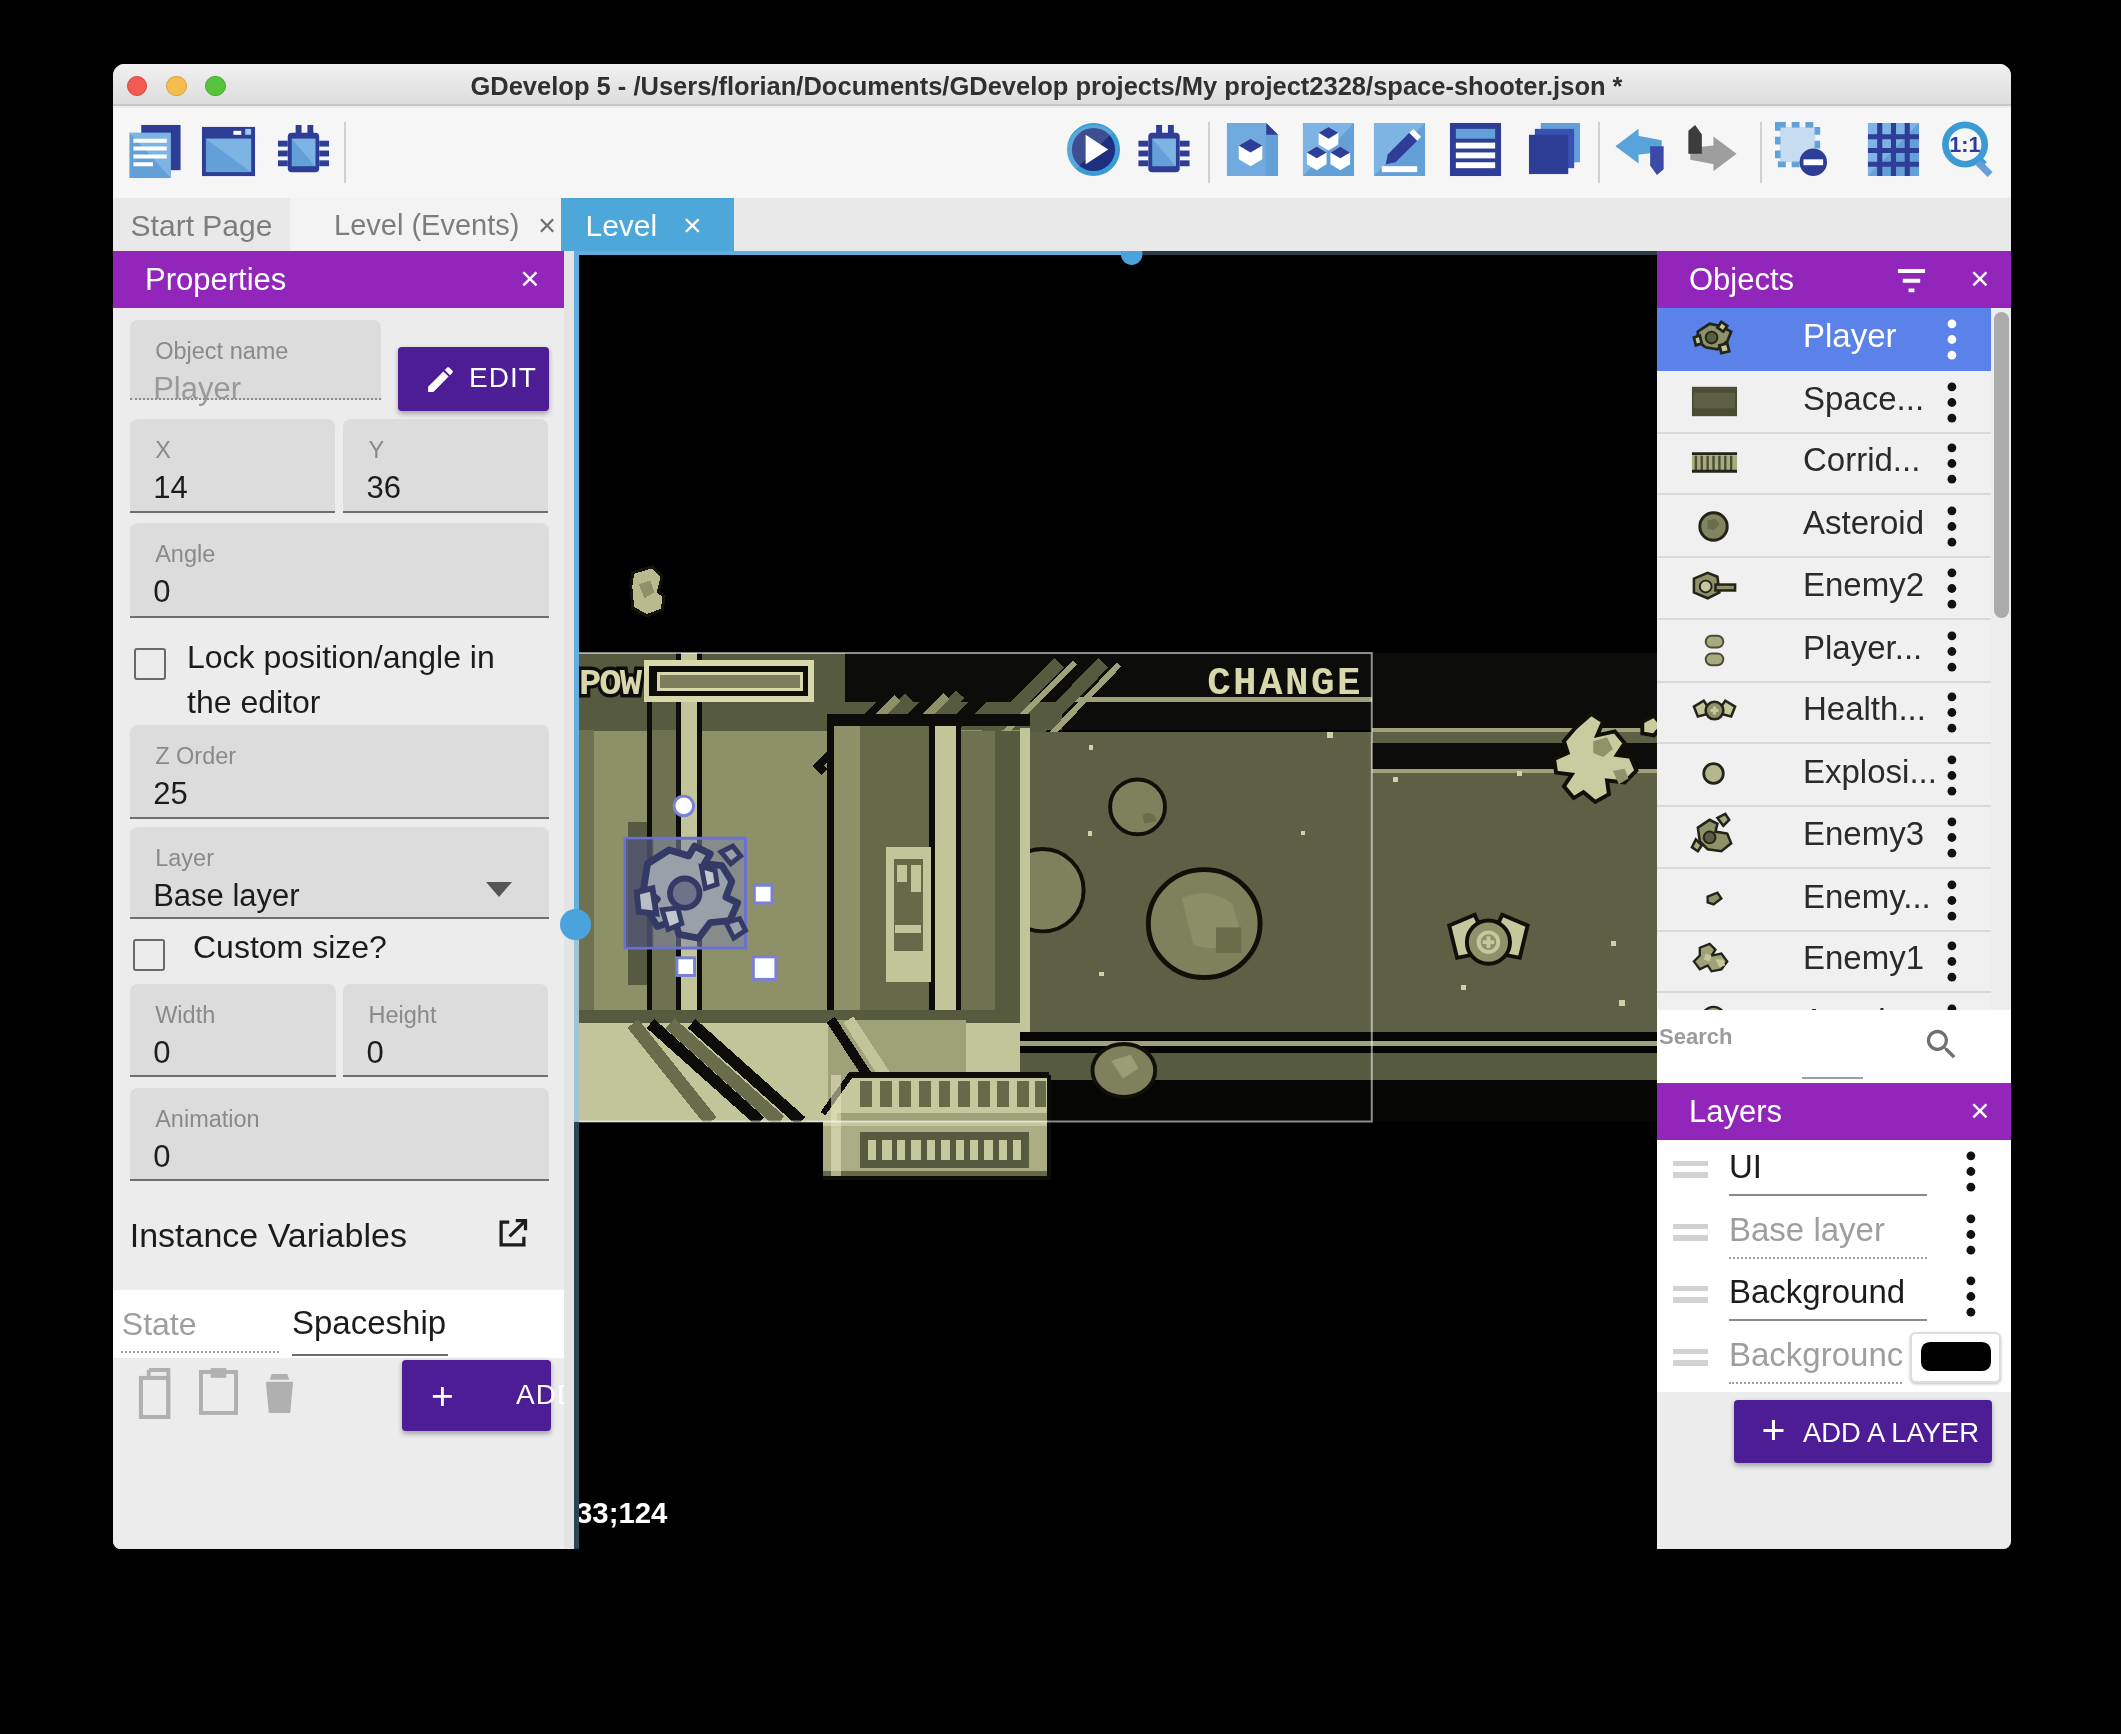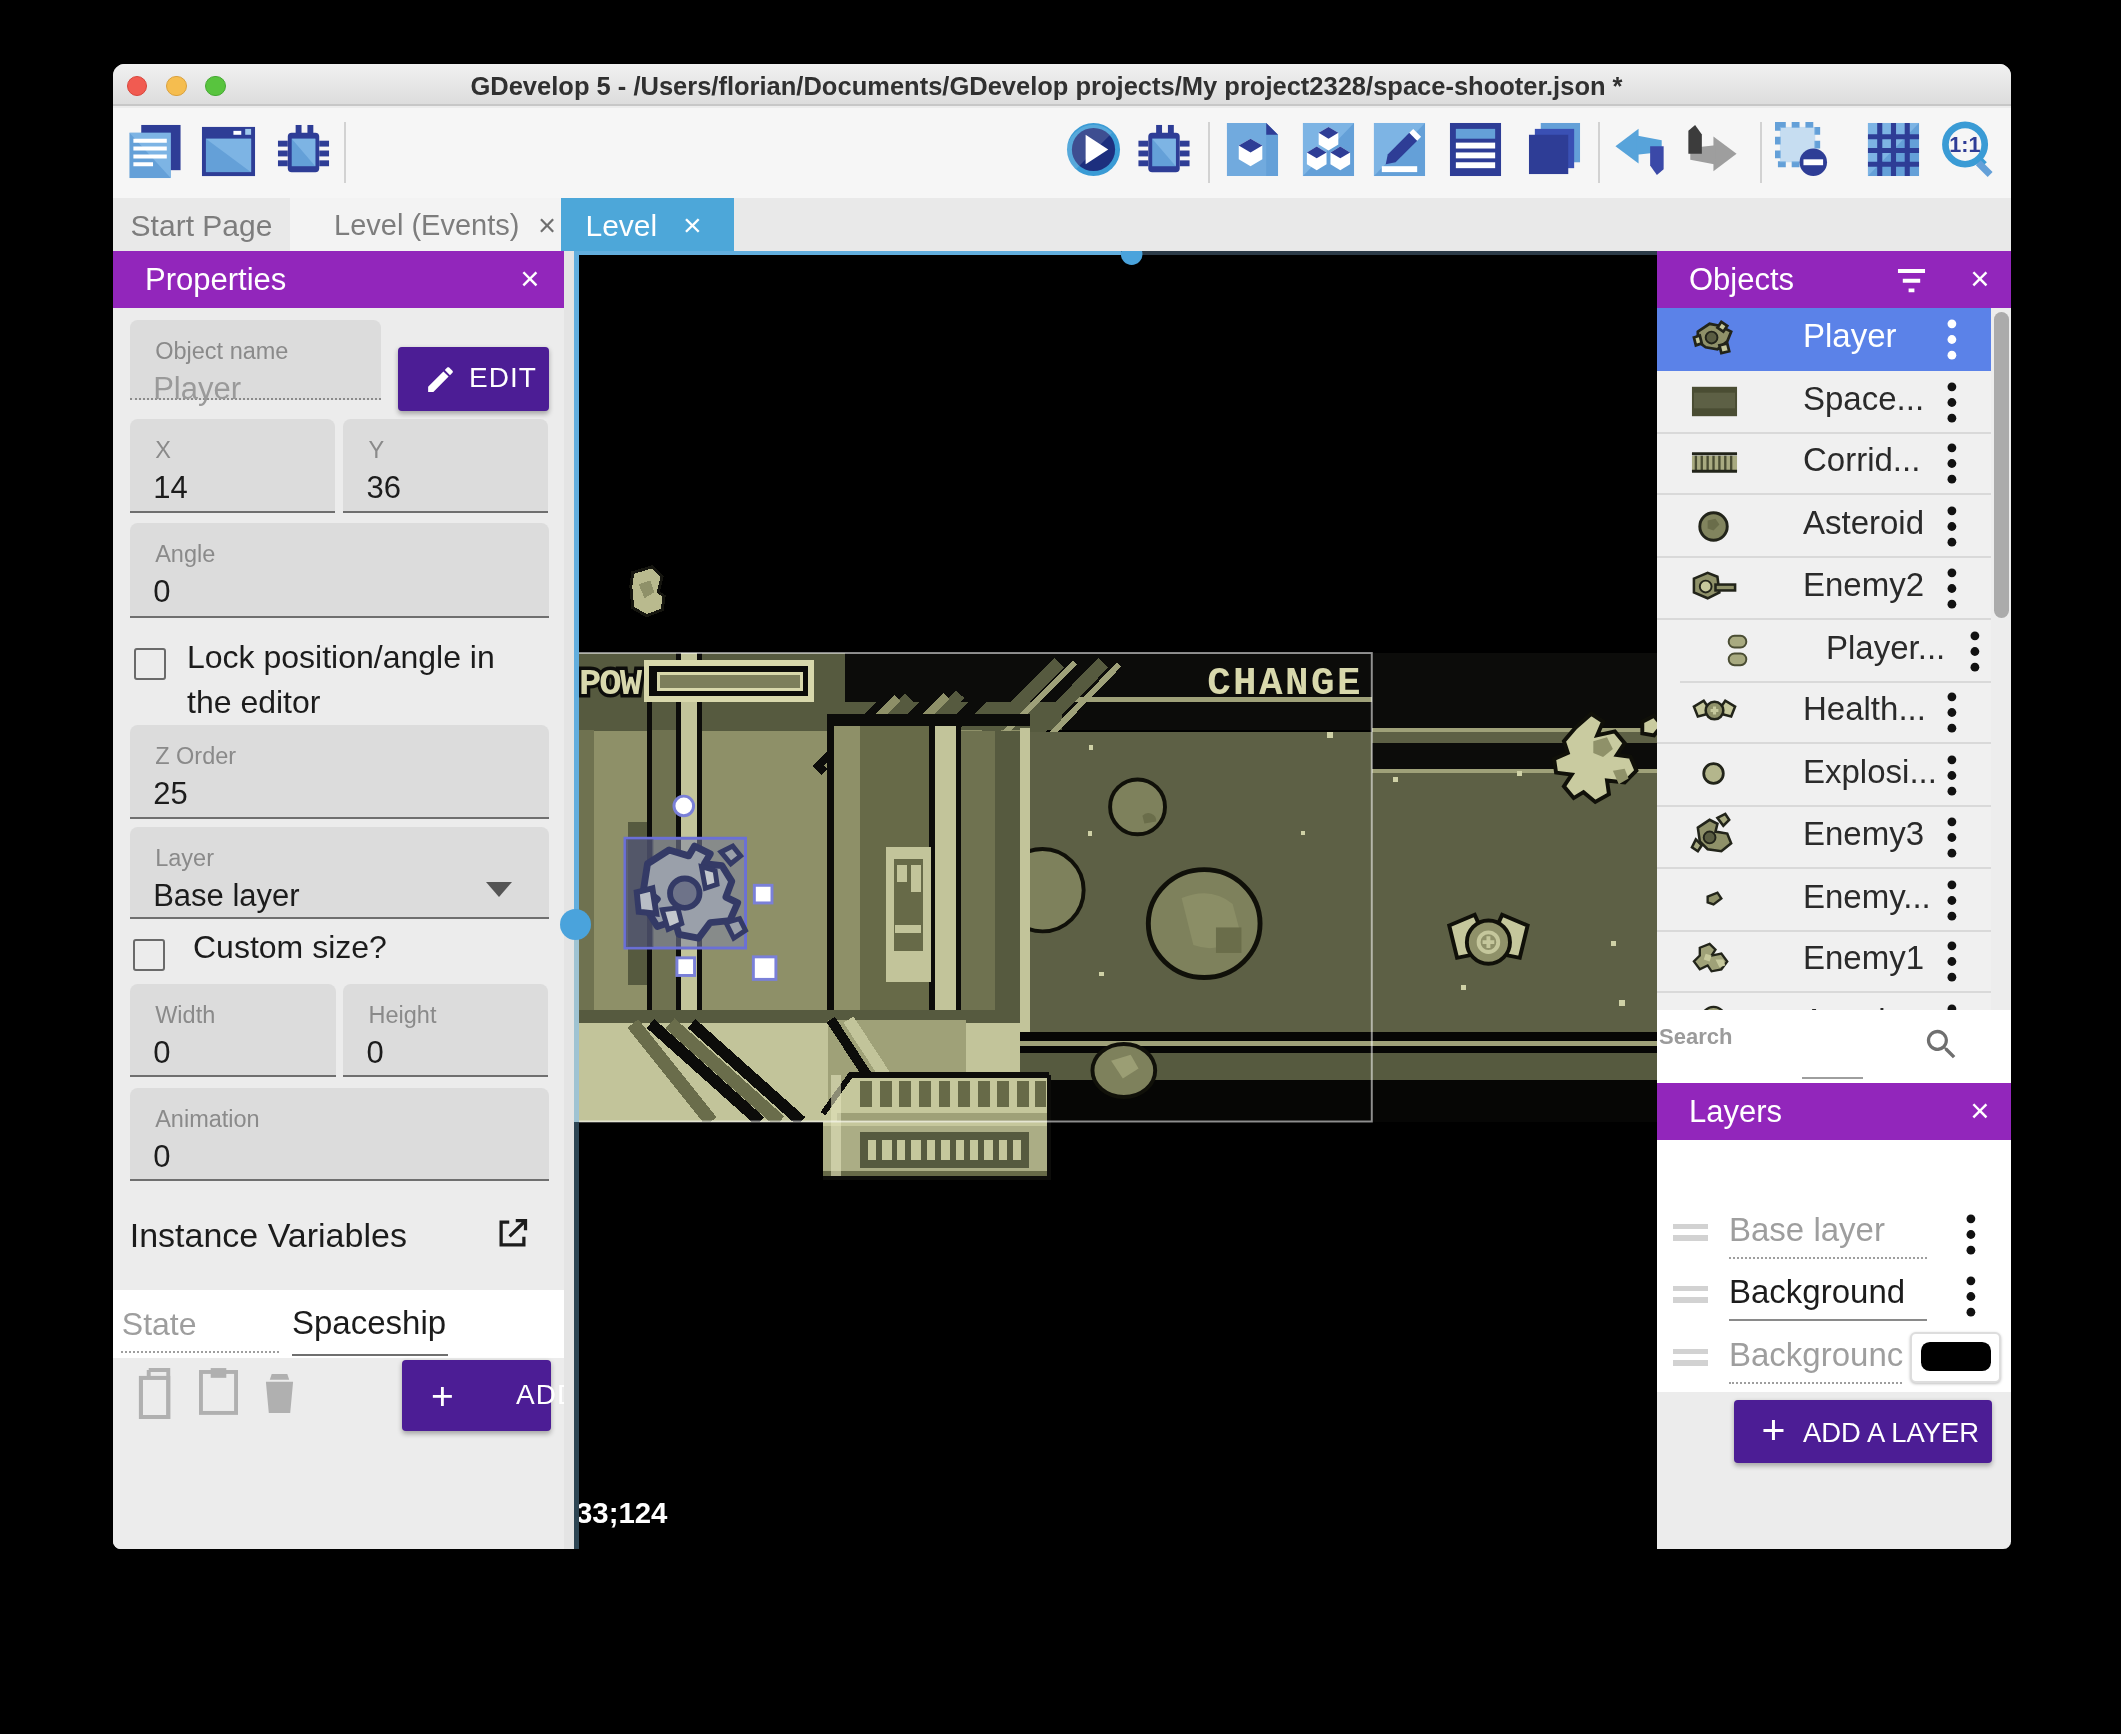--- a/index.html
+++ b/index.html
@@ -570,21 +570,21 @@
           </svg>
         <span class="oname">Enemy2</span>
         <svg class="odots" width="9.8" height="43" viewBox="0 0 10 44">
             <g fill="#111">
               <circle cx="5" cy="6" r="4.5"></circle>
               <circle cx="5" cy="22" r="4.5"></circle>
               <circle cx="5" cy="38" r="4.5"></circle>
             </g>
           </svg>
       </div>
-      <div class="orow" style="top:312px;margin-left:23px;">
+      <div class="orow" style="top:312px;">
         <svg class="oicon" viewBox="0 0 25 25">
             <g fill="#a8aa80" stroke="#4a4d33" stroke-width="1">
               <rect x="8" y="5" width="9" height="6" rx="3"></rect>
               <rect x="8" y="14" width="9" height="6" rx="3"></rect>
             </g>
           </svg>
         <span class="oname">Player...</span>
         <svg class="odots" width="9.8" height="43" viewBox="0 0 10 44">
             <g fill="#111">
               <circle cx="5" cy="6" r="4.5"></circle>
@@ -693,20 +693,35 @@
       <svg class="abs" style="left:265px; top:14.7px;" width="39" height="39" viewBox="0 0 24 24">
           <path fill="#6f6f6f" d="M15.5 14h-.8l-.3-.3a6.5 6.5 0 1 0-.7.7l.3.3v.8l5 5 1.5-1.5-5-5zm-6 0a4.5 4.5 0 1 1 0-9 4.5 4.5 0 0 1 0 9z"></path>
         </svg>
       <div class="abs" style="left:145px; top:67px; width:61px; height:2px; background:#9e9e9e;"></div>
     </div>
     <div class="phead" style="top:832px; height:57px;">
       <div class="ptitle">Layers</div>
       <div class="px" style="right:21.6px;">×</div>
     </div>
     <div id="laylist" class="abs" style="left:0; top:889px; width:354px; height:252px; background:#fff;">
+      <div class="lrow" style="top:0;">
+        <div class="lhandle">
+            <div style="top:0;"></div>
+            <div style="top:11.8px;"></div>
+          </div>
+        <span class="lname" style="color:#1c1c1c;">UI</span>
+        <div class="lline" style="border-bottom:2.9px solid #8a8a8a;"></div>
+        <svg class="odots" width="9.8" height="43" style="top:9.8px; left:309px;" viewBox="0 0 10 44">
+            <g fill="#111">
+              <circle cx="5" cy="6" r="4.5"></circle>
+              <circle cx="5" cy="22" r="4.5"></circle>
+              <circle cx="5" cy="38" r="4.5"></circle>
+            </g>
+          </svg>
+      </div>
       <div class="lrow" style="top:63px;">
         <div class="lhandle">
             <div style="top:0;"></div>
             <div style="top:11.8px;"></div>
           </div>
         <span class="lname" style="color:#9e9e9e;">Base layer</span>
         <div class="lline" style="border-bottom:2.9px dotted #9e9e9e;"></div>
         <svg class="odots" width="9.8" height="43" style="top:9.8px; left:309px;" viewBox="0 0 10 44">
             <g fill="#111">
               <circle cx="5" cy="6" r="4.5"></circle>

